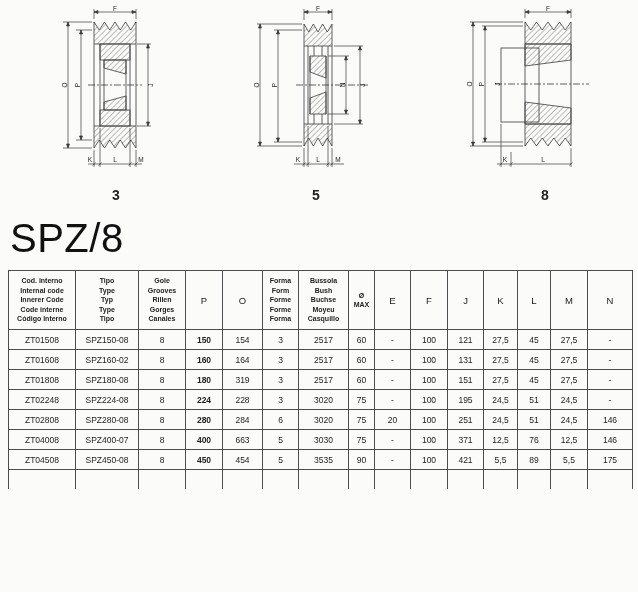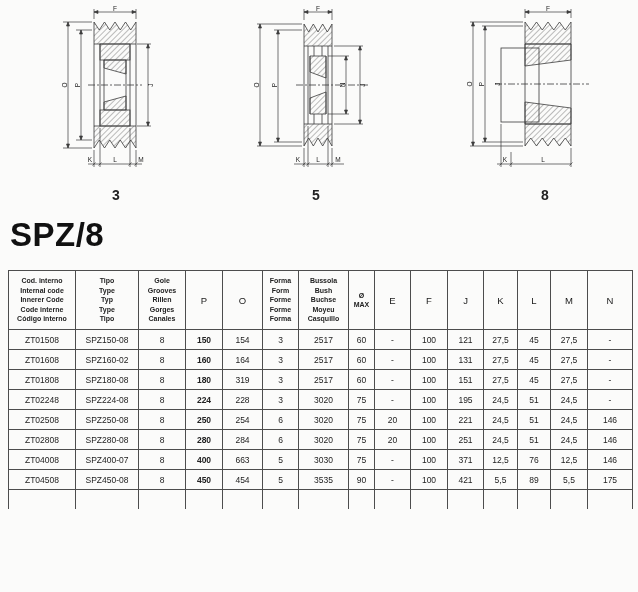--- a/index.html
+++ b/index.html
@@ -6,21 +6,21 @@
   body { width:638px; height:592px; background:#fbfbfa; font-family:"Liberation Sans", sans-serif; color:#1a1a1a; }
   .page { position:relative; width:638px; height:592px; overflow:hidden; }
 
   
   .diagram { position:absolute; top:2px; }
   .diagram svg text { font-family:"Liberation Sans", sans-serif; fill:#222; }
   .dim-label { font-size:6.5px; }
   .form-label { font-size:14px; font-weight:bold; }
 
   
-  .title { position:absolute; left:10px; top:216px; font-size:33px; font-weight:bold; letter-spacing:0.5px; color:#111; }
+  .title { position:absolute; left:10px; top:216px; font-size:40px; font-weight:normal; letter-spacing:0.5px; color:#111; }
 
   
   .spec-table { position:absolute; left:8px; top:270px; width:624px; border-collapse:collapse; table-layout:fixed; }
   .spec-table th, .spec-table td { border:1px solid #4d4d4d; text-align:center; vertical-align:middle; padding:0; overflow:hidden; }
   .spec-table thead th { height:58px; font-weight:normal; }
   .hdr-lines div { font-size:7px; line-height:9.5px; font-weight:600; color:#222; }
   .hdr-letter { font-size:9.5px; font-weight:bold; }
   .spec-table tbody td { height:19px; font-size:8.5px; color:#222; }
   .spec-table tbody td.bold { font-weight:bold; }
   .no-r { border-right-style:hidden; }
@@ -354,37 +354,20 @@
           <td class="no-l">75</td>
           <td>-</td>
           <td>100</td>
           <td>195</td>
           <td>24,5</td>
           <td>51</td>
           <td>24,5</td>
           <td>-</td>
         </tr>
         <tr>
-          <td>ZT02508</td>
-          <td>SPZ250-08</td>
-          <td>8</td>
-          <td class="bold">250</td>
-          <td>254</td>
-          <td>6</td>
-          <td class="no-r">3020</td>
-          <td class="no-l">75</td>
-          <td>20</td>
-          <td>100</td>
-          <td>221</td>
-          <td>24,5</td>
-          <td>51</td>
-          <td>24,5</td>
-          <td>146</td>
-        </tr>
-        <tr>
           <td>ZT02808</td>
           <td>SPZ280-08</td>
           <td>8</td>
           <td class="bold">280</td>
           <td>284</td>
           <td>6</td>
           <td class="no-r">3020</td>
           <td class="no-l">75</td>
           <td>20</td>
           <td>100</td>

